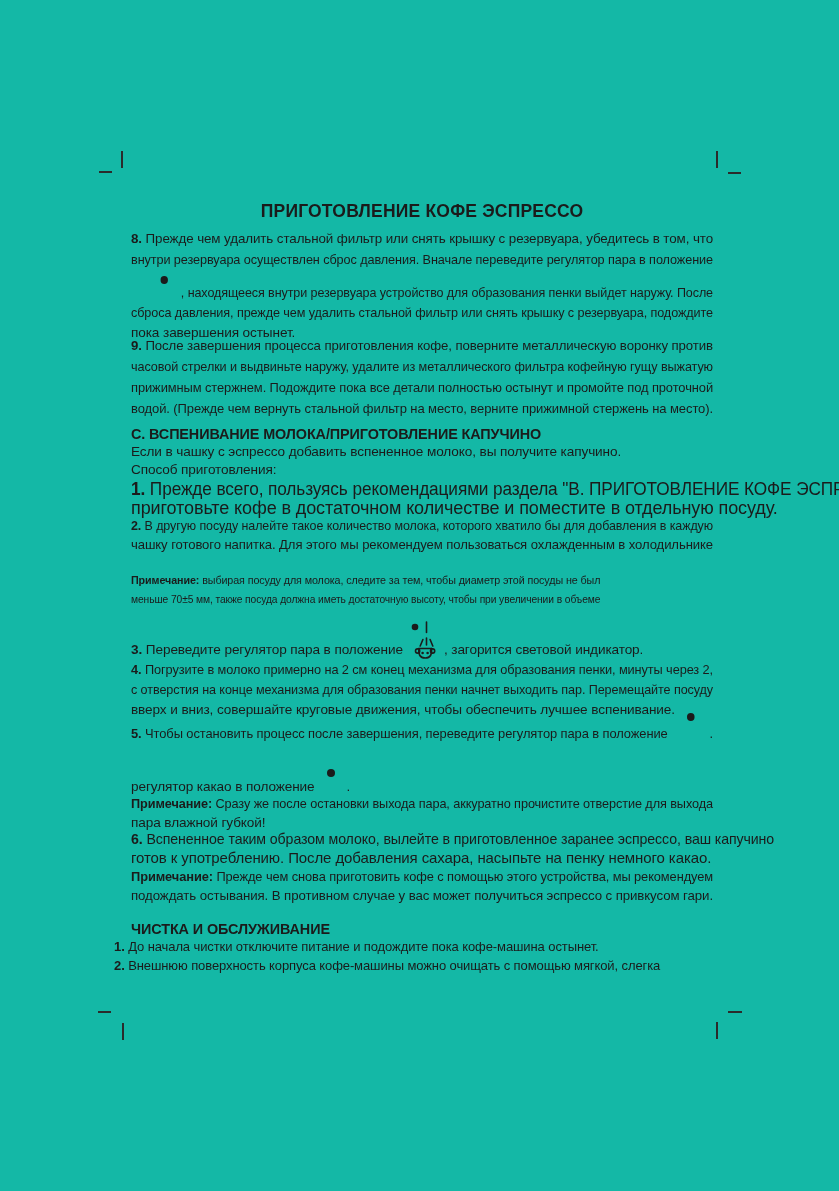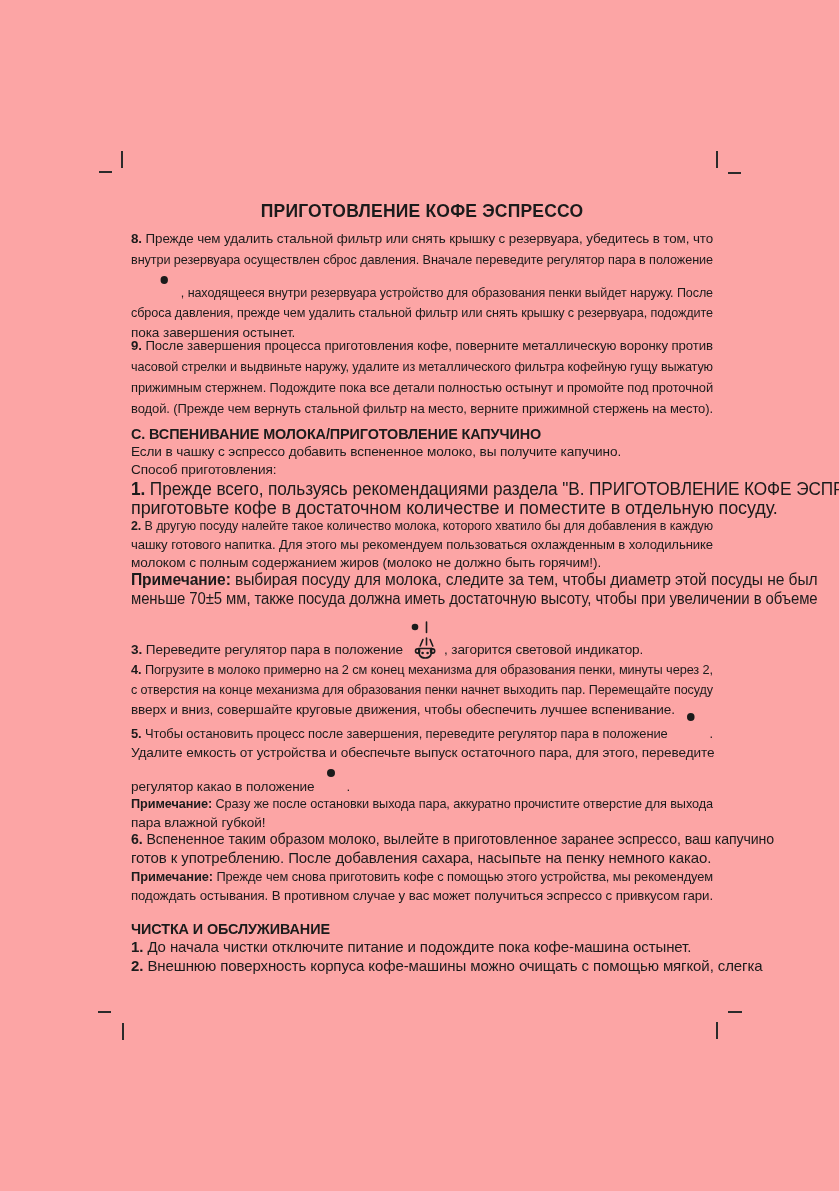--- a/index.html
+++ b/index.html
@@ -1,17 +1,17 @@
 <!DOCTYPE html>
 <html><head>
 <meta charset="utf-8">
 <style>
   html,body{margin:0;padding:0;background:#ffffff;}
   #page{
-    position:relative;width:839px;height:1191px;background:#fca5a5;overflow:hidden;
+    position:relative;width:839px;height:1191px;background:#14b8a6;overflow:hidden;
     font-family:"Liberation Sans","DejaVu Sans",sans-serif;color:#1b1b1b;
     -webkit-font-smoothing:antialiased;
   }
   .para{position:absolute;letter-spacing:-0.1px;}
   .line{white-space:nowrap;}
   .ln{display:inline-block;white-space:nowrap;transform-origin:0 60%;}
   .bseg{font-weight:700;}
   .sp{display:inline-block;height:2px;vertical-align:baseline;}
   .kdot{display:inline-block;width:8px;height:8px;border-radius:50%;background:#1b1b1b;position:relative;}
   .steamwrap{display:inline-block;width:33px;height:13px;position:relative;vertical-align:baseline;}
@@ -63,23 +63,22 @@
       <div class="para" style="top: 461px; left: 131px; width: 582px; line-height: 18.5px; font-size: 13.6px;">
         <div class="line"><span class="ln"><span>Способ приготовления:</span></span></div>
       </div>
       <div class="para" style="top: 480px; left: 131px; width: 582px; line-height: 18.5px; font-size: 18px;">
         <div class="line"><span class="ln j" style="transform: scaleX(0.956917);"><span class="bseg">1.</span><span> Прежде всего, пользуясь рекомендациями раздела "В. ПРИГОТОВЛЕНИЕ КОФЕ ЭСПРЕССО",</span></span></div>
         <div class="line"><span class="ln"><span>приготовьте кофе в достаточном количестве и поместите в отдельную посуду.</span></span></div>
       </div>
       <div class="para" style="top: 517px; left: 131px; width: 582px; line-height: 18.5px; font-size: 13.6px;">
         <div class="line"><span class="ln j" style="transform: scaleX(0.917303);"><span class="bseg">2.</span><span> В другую посуду налейте такое количество молока, которого хватило бы для добавления в каждую</span></span></div>
         <div class="line"><span class="ln j" style="transform: scaleX(0.96405);"><span>чашку готового напитка. Для этого мы рекомендуем пользоваться охлажденным в холодильнике</span></span></div>
-        <div class="line"><span class="ln"><span>молоком с полным содержанием жиров (молоко не должно быть горячим!).</span></span></div>
       </div>
-      <div class="para" style="top: 571px; left: 131px; width: 582px; line-height: 18.5px; font-size: 16px; text-align: right;">
+      <div class="para" style="top: 571px; left: 131px; width: 582px; line-height: 18.5px; font-size: 11px;">
         <div class="line"><span class="ln j" style="transform: scaleX(0.975845);"><span class="bseg">Примечание:</span><span> выбирая посуду для молока, следите за тем, чтобы диаметр этой посуды не был</span></span></div>
         <div class="line"><span class="ln j" style="transform: scaleX(0.932622);"><span>меньше 70±5 мм, также посуда должна иметь достаточную высоту, чтобы при увеличении в объеме</span></span></div>
       </div>
       <div class="para" style="top: 641px; left: 131px; width: 582px; line-height: 18.5px; font-size: 13.6px;">
         <div class="line"><span class="ln"><span class="bseg">3.</span><span> Переведите регулятор пара в положение</span><span class="sp" style="width: 6px;"></span><span class="steamwrap"><svg width="28" height="42" viewBox="0 0 28 42">
                 <g stroke="#1b1b1b" stroke-width="1.6" fill="none" stroke-linecap="round">
                   <circle cx="5" cy="8" r="3.3" fill="#1b1b1b" stroke="none"></circle>
                   <line x1="16.5" y1="3" x2="16.5" y2="13.5"></line>
                   <line x1="10.2" y1="27" x2="12.9" y2="20.5"></line>
                   <line x1="16.5" y1="26" x2="16.5" y2="19"></line>
@@ -93,39 +92,38 @@
                 </g>
               </svg></span><span class="sp" style="width: 2px;"></span><span>, загорится световой индикатор.</span></span></div>
       </div>
       <div class="para" style="top: 660px; left: 131px; width: 582px; line-height: 20px; font-size: 13.6px;">
         <div class="line"><span class="ln j" style="transform: scaleX(0.938024);"><span class="bseg">4.</span><span> Погрузите в молоко примерно на 2 см конец механизма для образования пенки, минуты через 2,</span></span></div>
         <div class="line"><span class="ln j" style="transform: scaleX(0.926613);"><span>с отверстия на конце механизма для образования пенки начнет выходить пар. Перемещайте посуду</span></span></div>
         <div class="line"><span class="ln"><span>вверх и вниз, совершайте круговые движения, чтобы обеспечить лучшее вспенивание.</span></span></div>
       </div>
       <div class="para" style="top: 725px; left: 131px; width: 582px; line-height: 18.5px; font-size: 13.6px;">
         <div class="line"><span class="ln j" style="transform: scaleX(0.950374);"><span class="bseg">5.</span><span> Чтобы остановить процесс после завершения, переведите регулятор пара в положение</span><span class="sp" style="width: 20px;"></span><span class="kdot" style="top: -17px;"></span><span class="sp" style="width: 16px;"></span><span>.</span></span></div>
-        <div class="line"><span class="ln j"><span>Удалите емкость от устройства и обеспечьте выпуск остаточного пара, для этого, переведите</span></span></div>
       </div>
       <div class="para" style="top: 778px; left: 131px; width: 582px; line-height: 18.5px; font-size: 13.6px;">
         <div class="line"><span class="ln"><span>регулятор какао в положение</span><span class="sp" style="width: 12px;"></span><span class="kdot" style="top: -14px;"></span><span class="sp" style="width: 12px;"></span><span>.</span></span></div>
       </div>
       <div class="para" style="top: 795px; left: 131px; width: 582px; line-height: 18.5px; font-size: 13.6px;">
         <div class="line"><span class="ln j" style="transform: scaleX(0.934541);"><span class="bseg">Примечание:</span><span> Сразу же после остановки выхода пара, аккуратно прочистите отверстие для выхода</span></span></div>
         <div class="line"><span class="ln"><span>пара влажной губкой!</span></span></div>
       </div>
       <div class="para" style="top: 830px; left: 131px; width: 582px; line-height: 18.5px; font-size: 15px;">
         <div class="line"><span class="ln j" style="transform: scaleX(0.943417);"><span class="bseg">6.</span><span> Вспененное таким образом молоко, вылейте в приготовленное заранее эспрессо, ваш капучино</span></span></div>
         <div class="line"><span class="ln"><span>готов к употреблению. После добавления сахара, насыпьте на пенку немного какао.</span></span></div>
       </div>
       <div class="para" style="top: 868px; left: 131px; width: 582px; line-height: 18.5px; font-size: 13.6px;">
         <div class="line"><span class="ln j" style="transform: scaleX(0.944566);"><span class="bseg">Примечание:</span><span> Прежде чем снова приготовить кофе с помощью этого устройства, мы рекомендуем</span></span></div>
         <div class="line"><span class="ln" style="transform: scaleX(0.975947);"><span>подождать остывания. В противном случае у вас может получиться эспрессо с привкусом гари.</span></span></div>
       </div>
       <div class="para" style="top: 920px; left: 131px; width: 582px; line-height: 18px; font-size: 14.4px; font-weight: 700;">
         <div class="line"><span class="ln"><span class="bseg">ЧИСТКА И ОБСЛУЖИВАНИЕ</span></span></div>
       </div>
-      <div class="para" style="top: 938px; left: 131px; width: 582px; line-height: 18.5px; font-size: 15px;">
+      <div class="para" style="top: 938px; left: 114px; width: 582px; line-height: 18.5px; font-size: 13px;">
         <div class="line"><span class="ln"><span class="bseg">1.</span><span> До начала чистки отключите питание и подождите пока кофе-машина остынет.</span></span></div>
         <div class="line"><span class="ln"><span class="bseg">2.</span><span> Внешнюю поверхность корпуса кофе-машины можно очищать с помощью мягкой, слегка</span></span></div>
       </div>
     </div>
 
 </div>
 
 </body></html>

